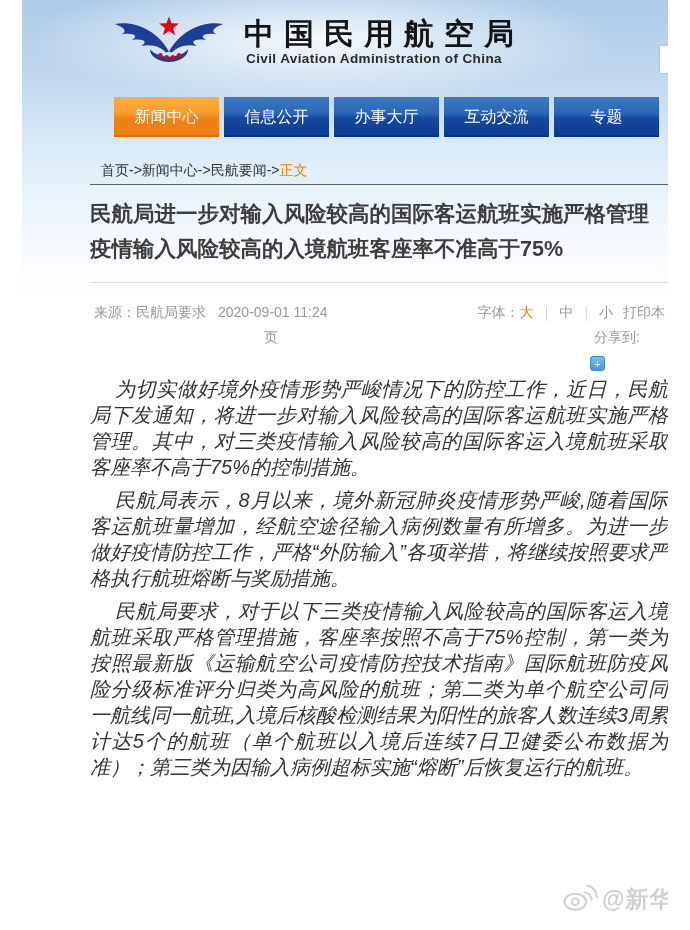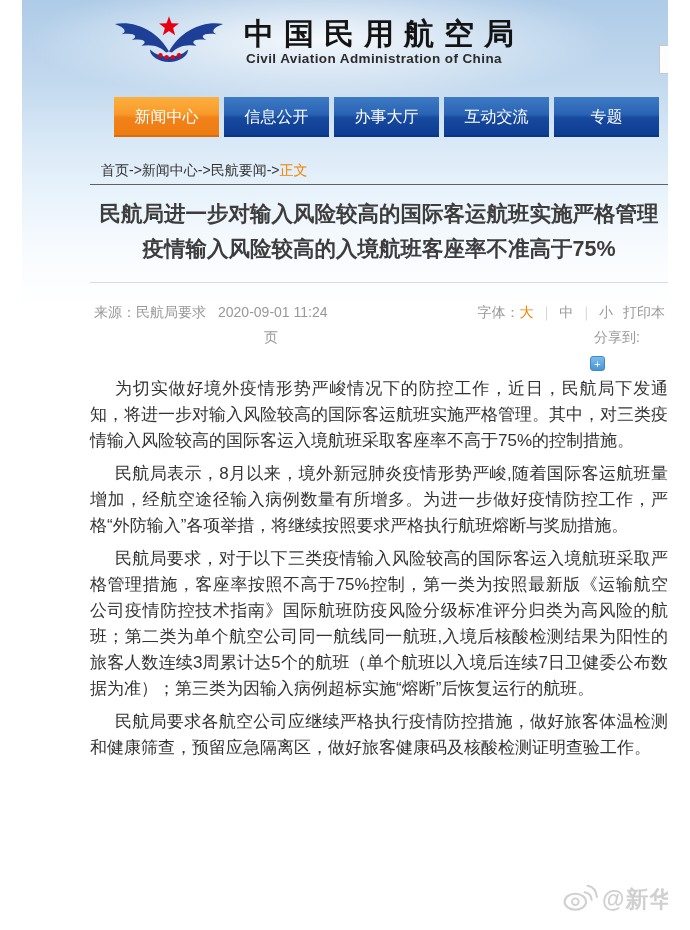--- a/index.html
+++ b/index.html
@@ -43,21 +43,21 @@
   
   .breadcrumb { position:absolute; left:79px; top:162px; font-size:14px; color:#333; white-space:nowrap; }
   .breadcrumb .crumb { color:#333; text-decoration:none; cursor:pointer; }
   .breadcrumb .sep { color:#333; }
   .breadcrumb .current { color:#f08300; }
 
   
   .top-rule { position:absolute; left:68px; top:184px; width:578px; height:1px; background:#5d6166; }
   .article-title {
     position:absolute; left:68px; top:197px; width:578px;
-    font-size:21.5px; line-height:35px; font-weight:bold; color:#3d3d3d; text-align:center;
+    font-size:21.5px; line-height:35px; font-weight:bold; color:#3d3d3d; 
   }
   .title-divider { position:absolute; left:68px; top:282px; width:578px; height:1px; background:#dcdcdc; }
 
   .meta { position:absolute; left:0; top:0; width:690px; font-size:14px; color:#989898; }
   .meta-left  { position:absolute; left:72px; top:304px; white-space:nowrap; }
   .meta-date  { margin-left:12px;text-align:right; }
   .print-wrap { position:absolute; left:242px; top:329px; color:#989898; cursor:pointer; }
   .meta-right { position:absolute; right:47px; top:304px; white-space:nowrap; }
   .meta-right a { text-decoration:none; color:#989898; cursor:pointer; }
   .meta-right a.size-large { color:#f08300; }
@@ -65,22 +65,22 @@
   .meta-right .print { margin-left:10px;font-family:Liberation Serif, serif; }
   .share-label { position:absolute; left:572px; top:329px; color:#989898; }
   .share-btn {
     position:absolute; left:568px; top:356px; width:15px; height:15px;
     background:linear-gradient(180deg,#7dbcec,#4896d6); border:1px solid #3c88c8; border-radius:3px;
     color:#ffffff; font-size:11px; line-height:12px; text-align:center; cursor:pointer; padding:0;
   }
 
   .article-body { position:absolute; left:68px; top:376px; width:578px; }
   .article-body p {
-    font-size:17px; line-height:26px; color:#333333;
-    text-align:justify; text-indent:25px; margin:0 0 7px 0;
+    font-size:20px; line-height:26px; color:#333333;
+    text-align:justify; text-indent:25px; margin:0 0 7px 0;font-style:italic;
   }
 
   
   .watermark {
     position:absolute; left:540px; top:882px; display:flex; align-items:center; gap:4px;
   }
   .watermark-text { font-size:23px; font-weight:bold; color:#d0d0d0; letter-spacing:1px; white-space:nowrap; }
 </style>
 </head>
 <body>
@@ -130,21 +130,20 @@
       <span>字体：</span><a class="size-large">大</a><span class="bar">｜</span><a>中</a><span class="bar">｜</span><a>小</a><a class="print">打印本</a>
     </span>
     <span class="share-label">分享到:</span>
     <button class="share-btn">+</button>
   </div>
 
   <div class="article-body">
     <p>为切实做好境外疫情形势严峻情况下的防控工作，近日，民航局下发通知，将进一步对输入风险较高的国际客运航班实施严格管理。其中，对三类疫情输入风险较高的国际客运入境航班采取客座率不高于75%的控制措施。</p>
     <p>民航局表示，8月以来，境外新冠肺炎疫情形势严峻,随着国际客运航班量增加，经航空途径输入病例数量有所增多。为进一步做好疫情防控工作，严格“外防输入”各项举措，将继续按照要求严格执行航班熔断与奖励措施。</p>
     <p>民航局要求，对于以下三类疫情输入风险较高的国际客运入境航班采取严格管理措施，客座率按照不高于75%控制，第一类为按照最新版《运输航空公司疫情防控技术指南》国际航班防疫风险分级标准评分归类为高风险的航班；第二类为单个航空公司同一航线同一航班,入境后核酸检测结果为阳性的旅客人数连续3周累计达5个的航班（单个航班以入境后连续7日卫健委公布数据为准）；第三类为因输入病例超标实施“熔断”后恢复运行的航班。</p>
-    <p>民航局要求各航空公司应继续严格执行疫情防控措施，做好旅客体温检测和健康筛查，预留应急隔离区，做好旅客健康码及核酸检测证明查验工作。</p>
   </div>
 
   <div class="watermark">
     <span>
       <svg viewBox="0 0 38 32" width="36" height="30" aria-hidden="true">
         <ellipse cx="14" cy="21" rx="11.5" ry="8.5" fill="none" stroke="#d0d0d0" stroke-width="2.2"></ellipse>
         <circle cx="14" cy="21" r="3.6" fill="none" stroke="#d0d0d0" stroke-width="2"></circle>
         <path d="M24 11 q6.5 1 7.5 8" fill="none" stroke="#d0d0d0" stroke-width="2.2" stroke-linecap="round"></path>
         <path d="M27 4 q9 1.5 10 12" fill="none" stroke="#d0d0d0" stroke-width="2.2" stroke-linecap="round"></path>
       </svg>

